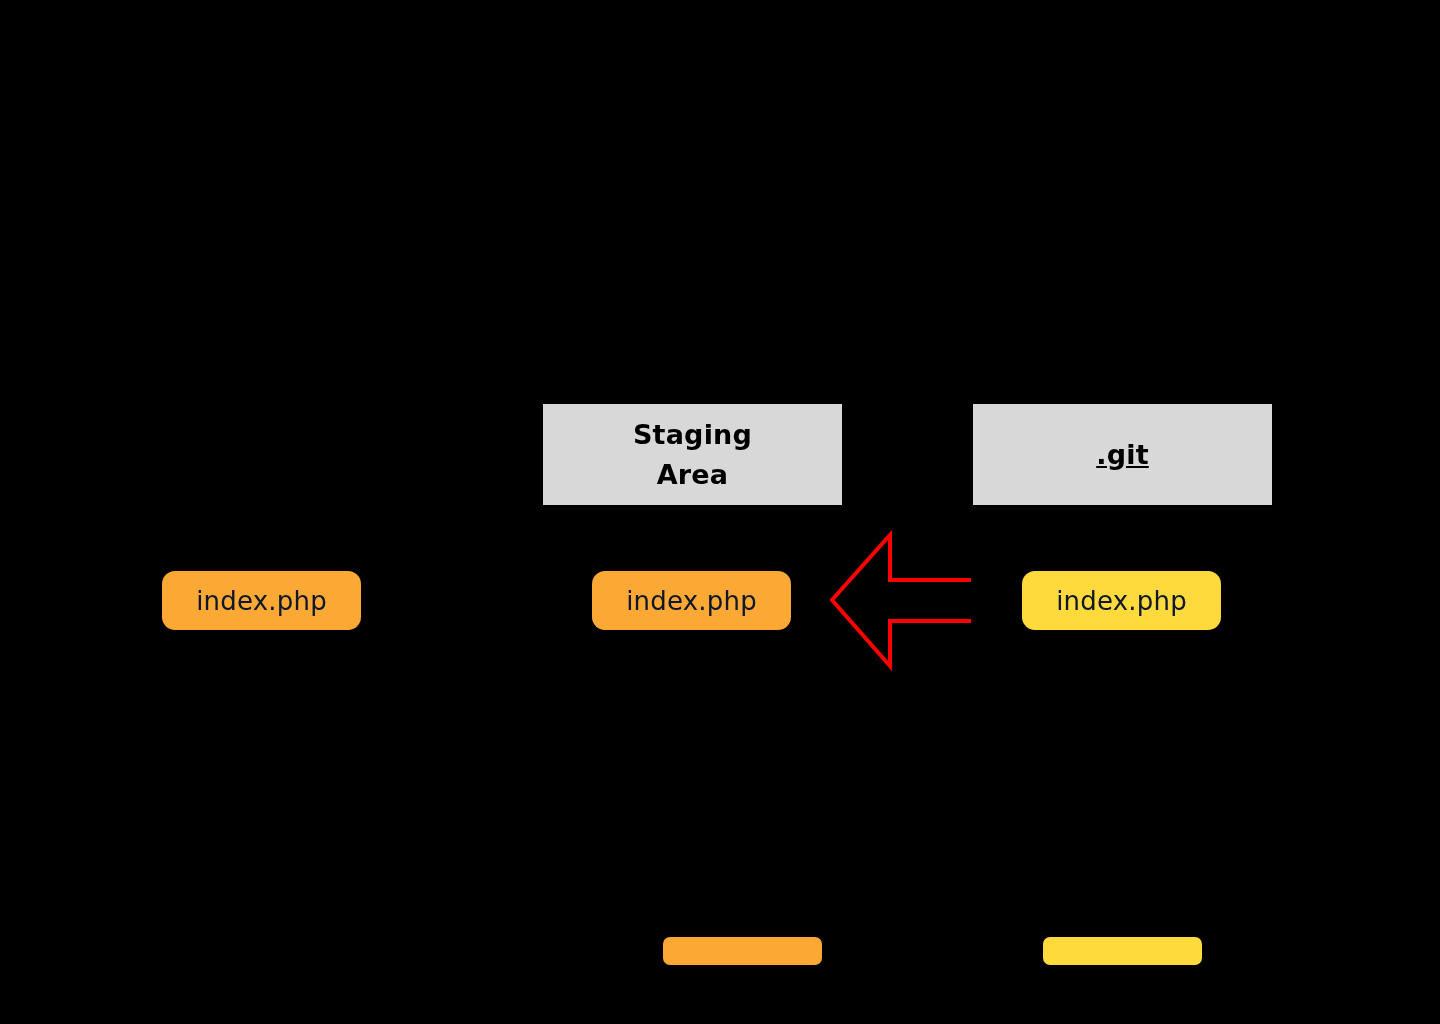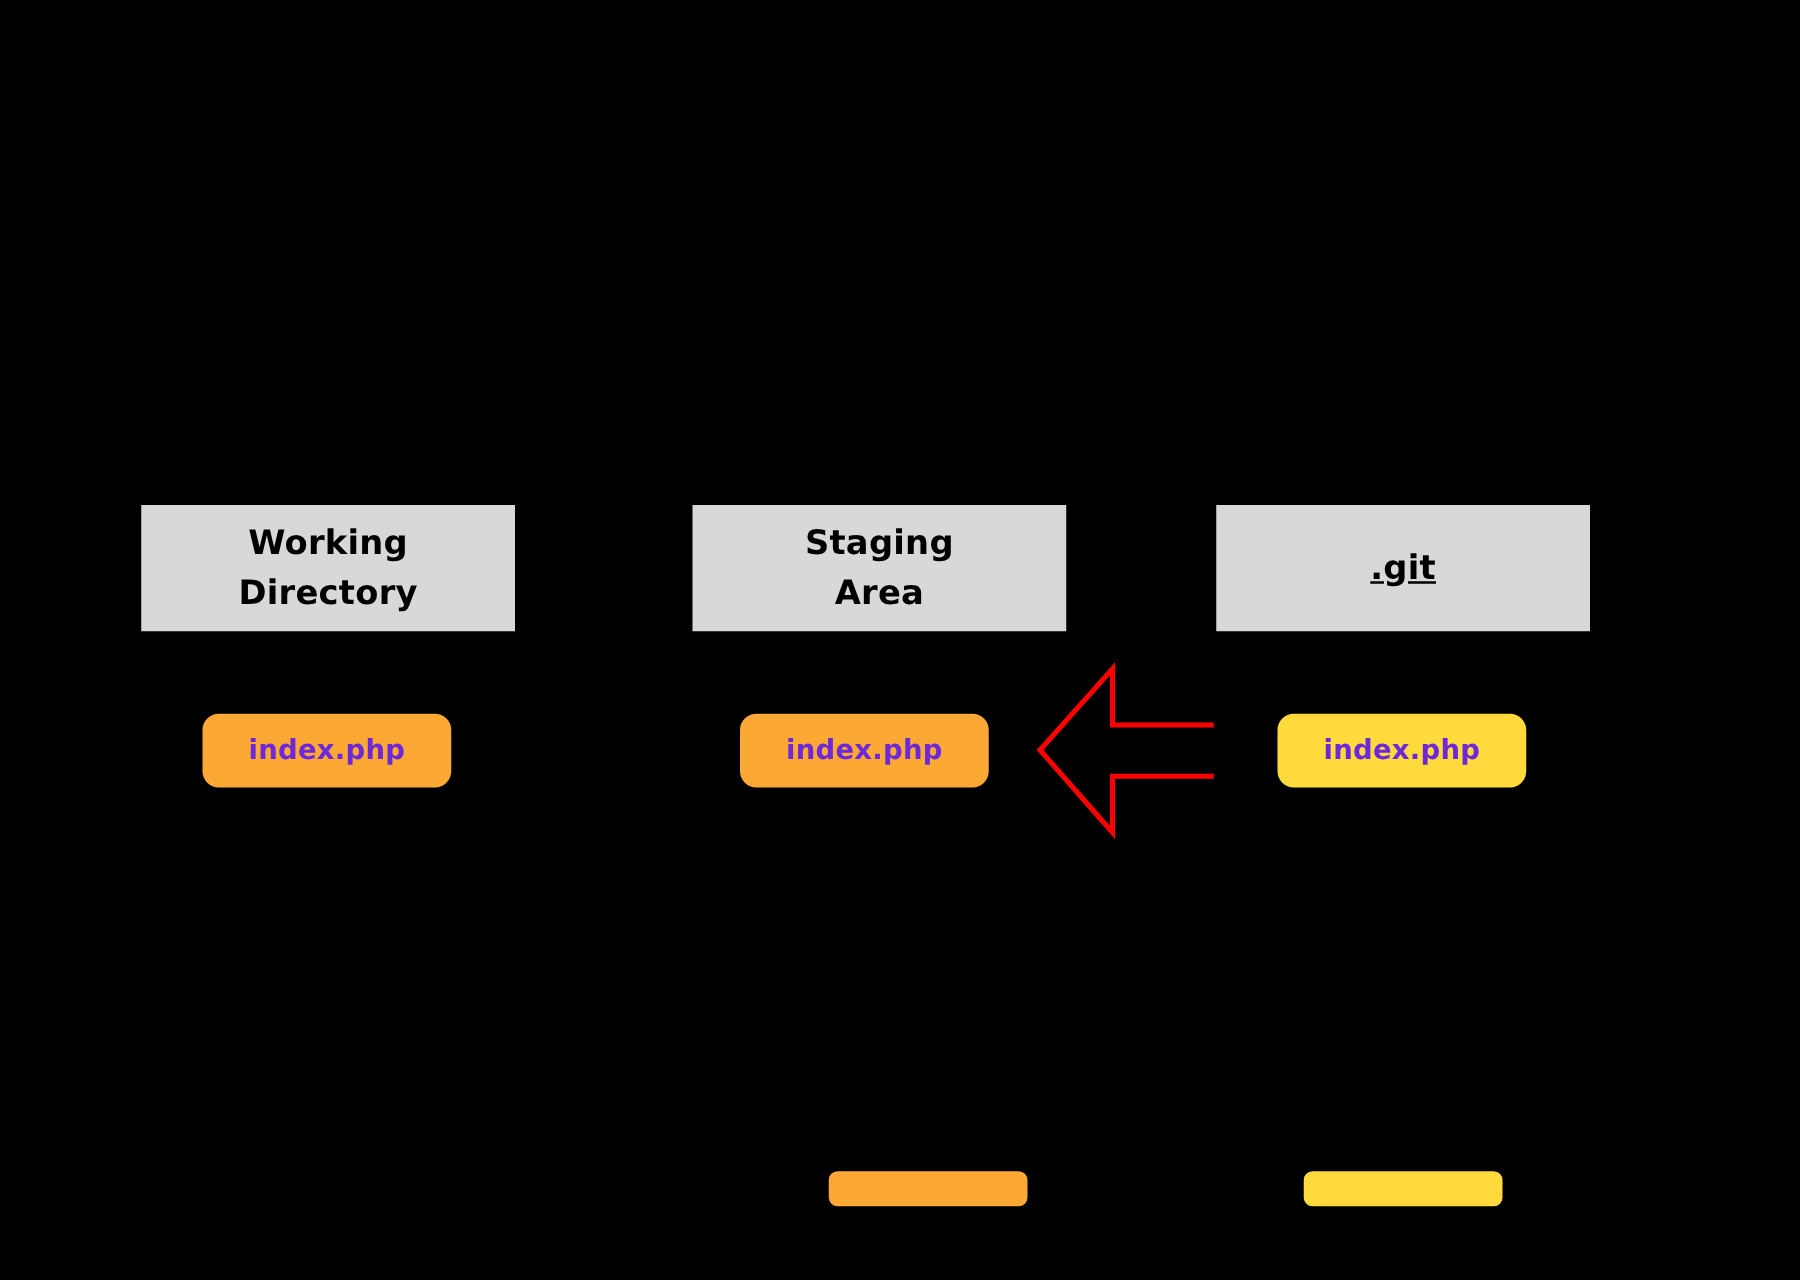--- a/index.html
+++ b/index.html
@@ -37,38 +37,38 @@
     color: #000000;
     font-size: 27px;
     font-weight: 600;
     line-height: 40px;
     letter-spacing: 0.2px;
     text-align: center;
     white-space: nowrap;
   }
 
   #header-working   { left: 113px; top: 404px; }
-  #header-staging   { left: 543px; top: 404px; margin-left: 11px; }
+  #header-staging   { left: 543px; top: 404px; }
   #header-repo      { left: 973px; top: 404px; text-decoration: underline; }
 
   
   .file-pill {
     position: absolute;
     width: 199px;
     height: 59px;
     border-radius: 13px;
     display: flex;
     align-items: center;
     justify-content: center;
     box-sizing: border-box;
   }
   .file-pill .pill-label {
-    color: #6d28d9;
-    font-size: 22px;
-    font-weight: 700;
+    color: #0f172a;
+    font-size: 26px;
+    font-weight: 400;
     letter-spacing: 0.2px;
     white-space: nowrap;
   }
   .pill-orange { background: #fba835; }
   .pill-yellow { background: #ffda3d; }
 
   #pill-working { left: 162px;  top: 571px; }
   #pill-staging { left: 592px;  top: 571px; }
   #pill-repo    { left: 1022px; top: 571px; }
 
@@ -90,24 +90,20 @@
     box-sizing: border-box;
   }
   #legend-swatch-staged   { left: 663px;  top: 937px; background: #fba835; }
   #legend-swatch-committed{ left: 1043px; top: 937px; background: #ffda3d; }
 </style>
 </head>
 <body>
 
 <div class="stage">
 
-  <div class="col-header" id="header-working">
-    <div class="line">Working</div>
-    <div class="line">Directory</div>
-  </div>
 
   <div class="col-header" id="header-staging">
     <div class="line">Staging</div>
     <div class="line">Area</div>
   </div>
 
   <div class="col-header" id="header-repo">
     <div class="line">.git</div>
   </div>
 

